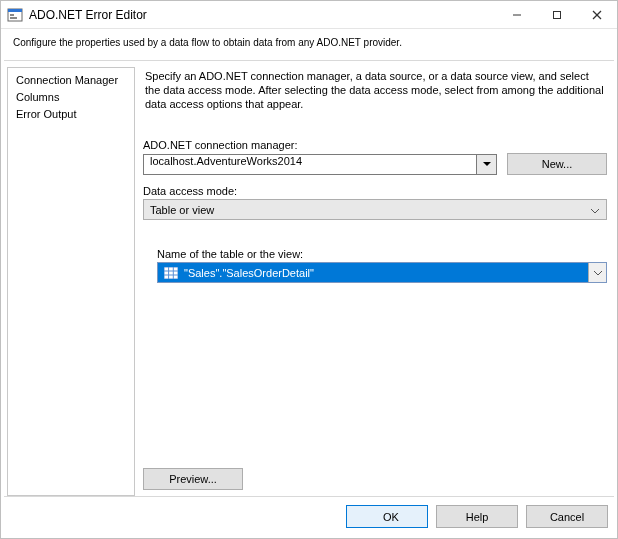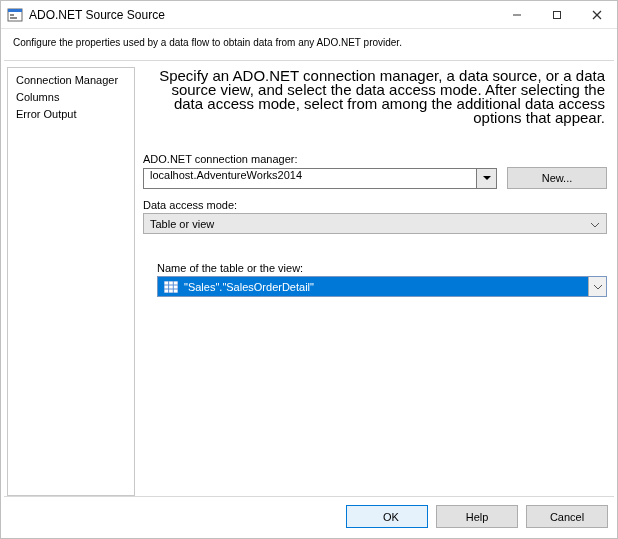--- a/index.html
+++ b/index.html
@@ -19,21 +19,21 @@
   .titlebar .title { flex: 1; font-size: 12px; }
   .winbtns { display: flex; height: 100%; }
   .winbtn { width: 40px; display: flex; align-items: center; justify-content: center; }
   .winbtn svg { width: 10px; height: 10px; }
   .subhead { padding: 8px 12px 10px 12px; font-size: 10px; color: #000; }
   .sep { height: 1px; background: #d9d9d9; margin: 2px 3px 0 3px; }
   .body { flex: 1; display: flex; padding: 6px 6px 0 6px; gap: 6px; min-height: 0; }
   .sidebar { width: 128px; border: 1px solid #c8c8c8; background: #fff; padding: 4px 0; }
   .side-item { padding: 1px 8px; font-size: 11px; line-height: 15px; cursor: default; }
   .main { flex: 1; display: flex; flex-direction: column; padding: 0 4px 0 2px; }
-  .intro { font-size: 15px; line-height: 14px; padding: 2px 2px 0 2px; text-align: right; }
+  .intro { font-size: 11px; line-height: 14px; padding: 2px 2px 0 2px; }
   .fld-label { font-size: 11px; margin-top: 28px; margin-bottom: 2px; }
   .row { display: flex; gap: 10px; align-items: center; }
   .combo { position: relative; height: 21px; border: 1px solid #7a7a7a; background: #fff; display: flex; align-items: flex-start; padding: 0 22px 0 6px; font-size: 11px; flex: 1; }
   .combo .arrow-box { position: absolute; right: 0; top: 0; width: 20px; height: 100%; border-left: 1px solid #7a7a7a; display:flex; align-items:center; justify-content:center; background:#e9e9e9; }
   .combo .arrow-box svg { width:8px; height:8px; }
   .btn { height: 22px; border: 1px solid #adadad; background: #e1e1e1; font-size: 11px; padding: 0 8px; display: flex; align-items: center; justify-content: center; cursor: default; }
   .btn.new { width: 100px; }
   .select-flat { height: 21px; border: 1px solid #adadad; background: #e8e8e8; display: flex; align-items: center; padding: 0 6px; font-size: 11px; position: relative; }
   .select-flat .arrow { position: absolute; right: 6px; top: 50%; transform: translateY(-50%); }
   .indent { margin-left: 14px; }
@@ -54,21 +54,21 @@
 
   <div class="titlebar">
     <span class="icon">
       <svg viewBox="0 0 16 16">
           <rect x="1" y="2" width="14" height="12" fill="#fff" stroke="#666"></rect>
           <rect x="1" y="2" width="14" height="3" fill="#2e75d4"></rect>
           <rect x="3" y="7" width="4" height="2" fill="#888"></rect>
           <rect x="3" y="10" width="7" height="2" fill="#888"></rect>
         </svg>
     </span>
-    <span class="title">ADO.NET Source Source</span>
+    <span class="title">ADO.NET Error Editor</span>
     <div class="winbtns">
       <div class="winbtn">
         <svg viewBox="0 0 10 10">
             <line x1="1" y1="5" x2="9" y2="5" stroke="#333" stroke-width="1"></line>
           </svg>
       </div>
       <div class="winbtn">
         <svg viewBox="0 0 10 10">
             <rect x="1.5" y="1.5" width="7" height="7" fill="none" stroke="#333" stroke-width="1"></rect>
           </svg>
@@ -138,20 +138,23 @@
             <span>"Sales"."SalesOrderDetail"</span>
           </div>
           <div class="dd">
             <svg width="10" height="6" viewBox="0 0 10 6">
                 <polyline points="1,1 5,5 9,1" fill="none" stroke="#555" stroke-width="1"></polyline>
               </svg>
           </div>
         </div>
       </div>
 
+      <div class="preview-row">
+        <div class="btn preview">Preview...</div>
+      </div>
     </div>
   </div>
 
   <div class="footer">
     <div class="fbtn primary">OK</div>
     <div class="fbtn">Help</div>
     <div class="fbtn">Cancel</div>
   </div>
 
 </div>

